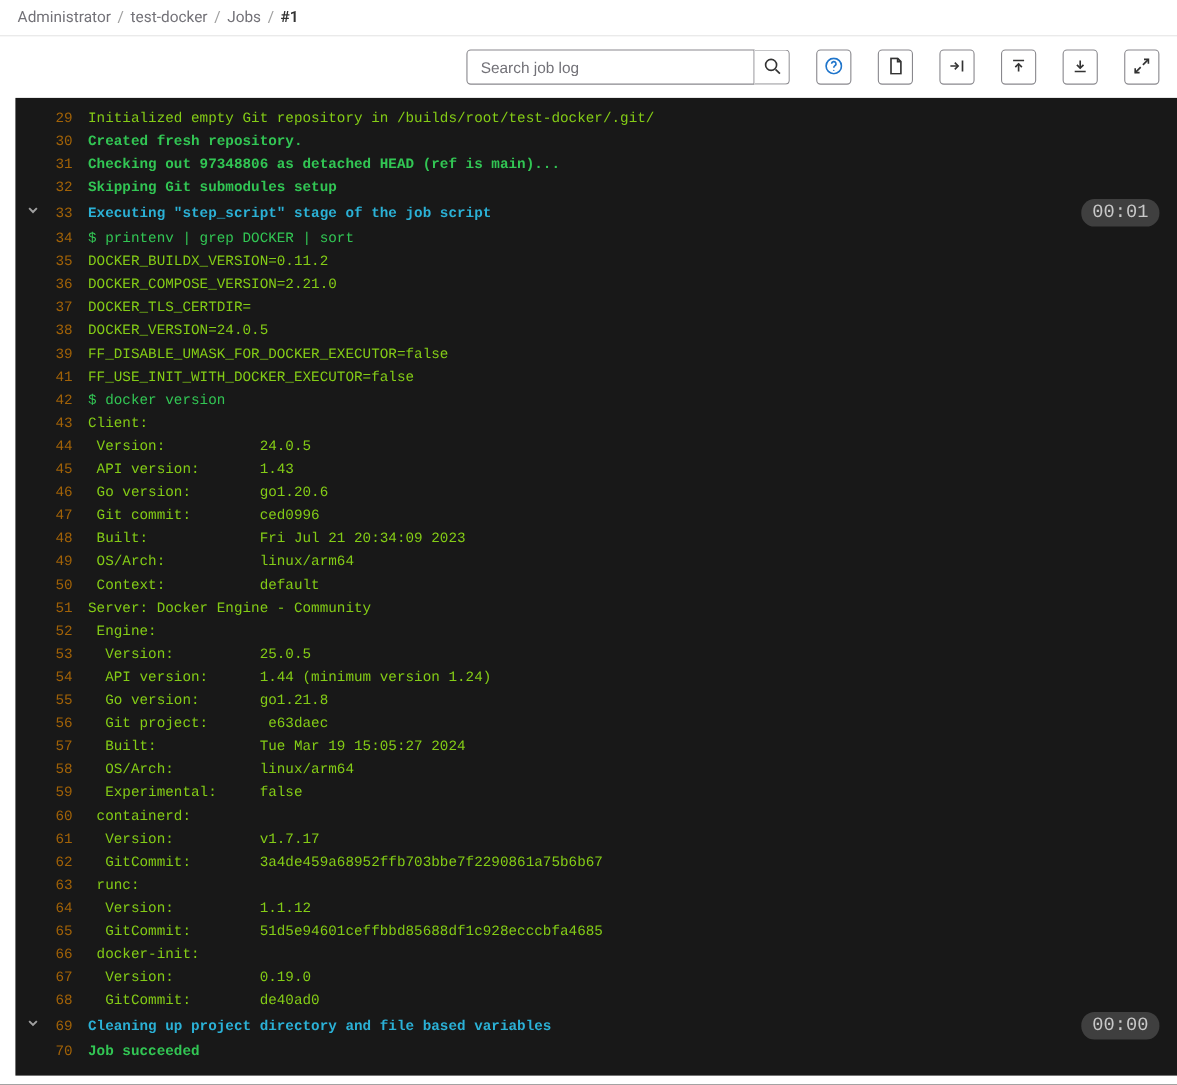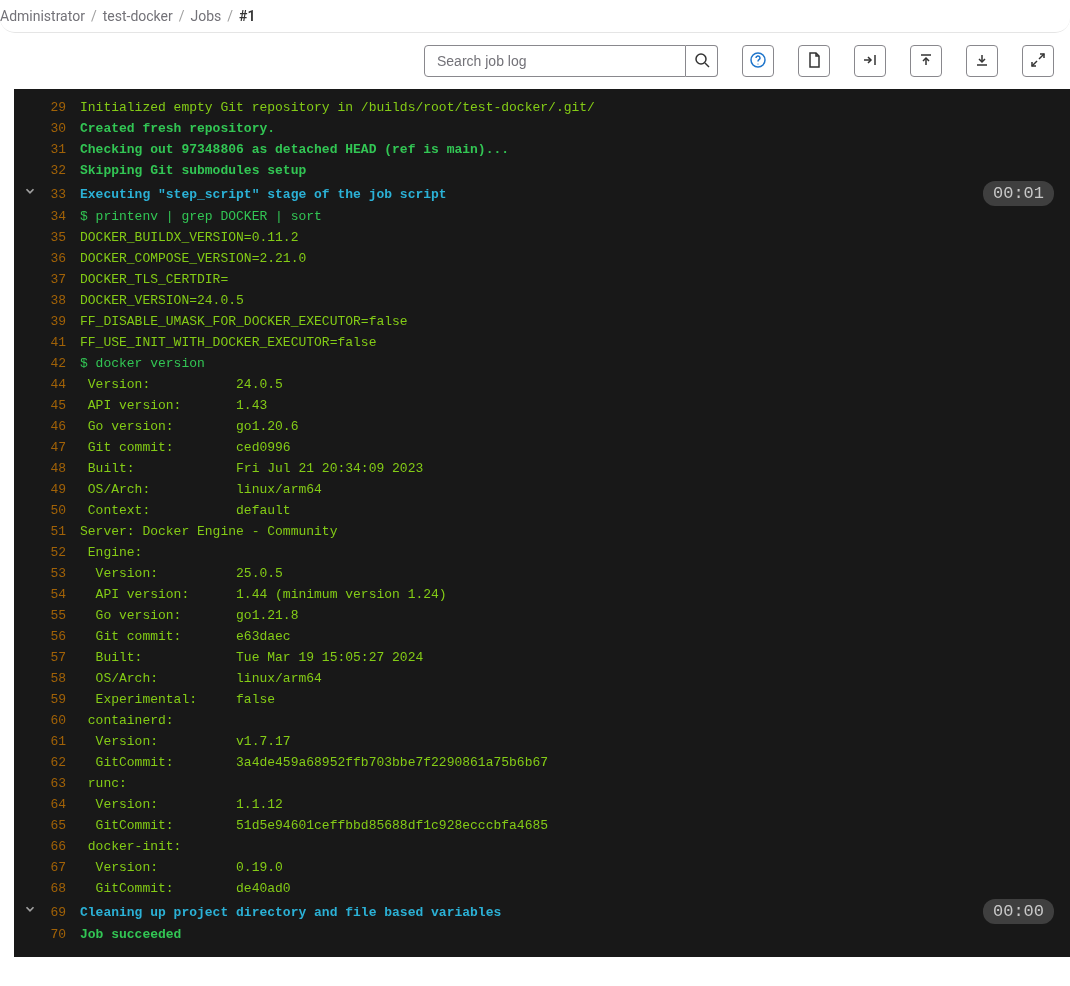--- a/index.html
+++ b/index.html
@@ -1,17 +1,17 @@
 <!DOCTYPE html>
 <html><head>
 <meta charset="utf-8">
 <style>
 * { box-sizing: border-box; margin: 0; padding: 0; }
 body { font-family: -apple-system, BlinkMacSystemFont, "Segoe UI", Roboto, sans-serif; background: #fff; }
-.breadcrumbs { padding: 8px 0; font-size: 14px; color: #737278; border-bottom: 1px solid #e5e5e5; display: flex; align-items: center; gap: 6px; border-radius: 15px; }
+.breadcrumbs { padding: 8px 16px; font-size: 14px; color: #737278; border-bottom: 1px solid #e5e5e5; display: flex; align-items: center; gap: 6px; }
 .breadcrumbs a { color: #737278; text-decoration: none; }
 .breadcrumbs .sep { color: #a0a0a0; }
 .breadcrumbs .current { color: #333; font-weight: 600; }
 .toolbar { display: flex; justify-content: flex-end; align-items: center; padding: 12px 16px 12px 16px; gap: 24px; }
 .search-wrap { display: flex; }
 .search-input { width: 262px; height: 32px; border: 1px solid #89888d; border-radius: 4px 0 0 4px; padding: 0 12px; font-size: 14px; outline: none; }
 .search-input::placeholder { color: #737278; }
 .icon-btn { width: 32px; height: 32px; border: 1px solid #89888d; border-radius: 4px; background: #fff; display: inline-flex; align-items: center; justify-content: center; cursor: pointer; color: #333; }
 .icon-btn.search-btn { border-radius: 0 4px 4px 0; border-left: none; }
 .icon-btn svg { width: 16px; height: 16px; }
@@ -162,20 +162,24 @@
     </div>
     <div class="log-line">
       <span class="lineno">41</span>
       <span class="line-content c-default">FF_USE_INIT_WITH_DOCKER_EXECUTOR=false</span>
     </div>
     <div class="log-line">
       <span class="lineno">42</span>
       <span class="line-content c-green">$ docker version</span>
     </div>
     <div class="log-line">
+      <span class="lineno">43</span>
+      <span class="line-content c-default">Client:</span>
+    </div>
+    <div class="log-line">
       <span class="lineno">44</span>
       <span class="line-content c-default"> Version:           24.0.5</span>
     </div>
     <div class="log-line">
       <span class="lineno">45</span>
       <span class="line-content c-default"> API version:       1.43</span>
     </div>
     <div class="log-line">
       <span class="lineno">46</span>
       <span class="line-content c-default"> Go version:        go1.20.6</span>
@@ -211,21 +215,21 @@
     <div class="log-line">
       <span class="lineno">54</span>
       <span class="line-content c-default">  API version:      1.44 (minimum version 1.24)</span>
     </div>
     <div class="log-line">
       <span class="lineno">55</span>
       <span class="line-content c-default">  Go version:       go1.21.8</span>
     </div>
     <div class="log-line">
       <span class="lineno">56</span>
-      <span class="line-content c-default">  Git commit:       e63daec</span>
+      <span class="line-content c-default">  Git project:       e63daec</span>
     </div>
     <div class="log-line">
       <span class="lineno">57</span>
       <span class="line-content c-default">  Built:            Tue Mar 19 15:05:27 2024</span>
     </div>
     <div class="log-line">
       <span class="lineno">58</span>
       <span class="line-content c-default">  OS/Arch:          linux/arm64</span>
     </div>
     <div class="log-line">

